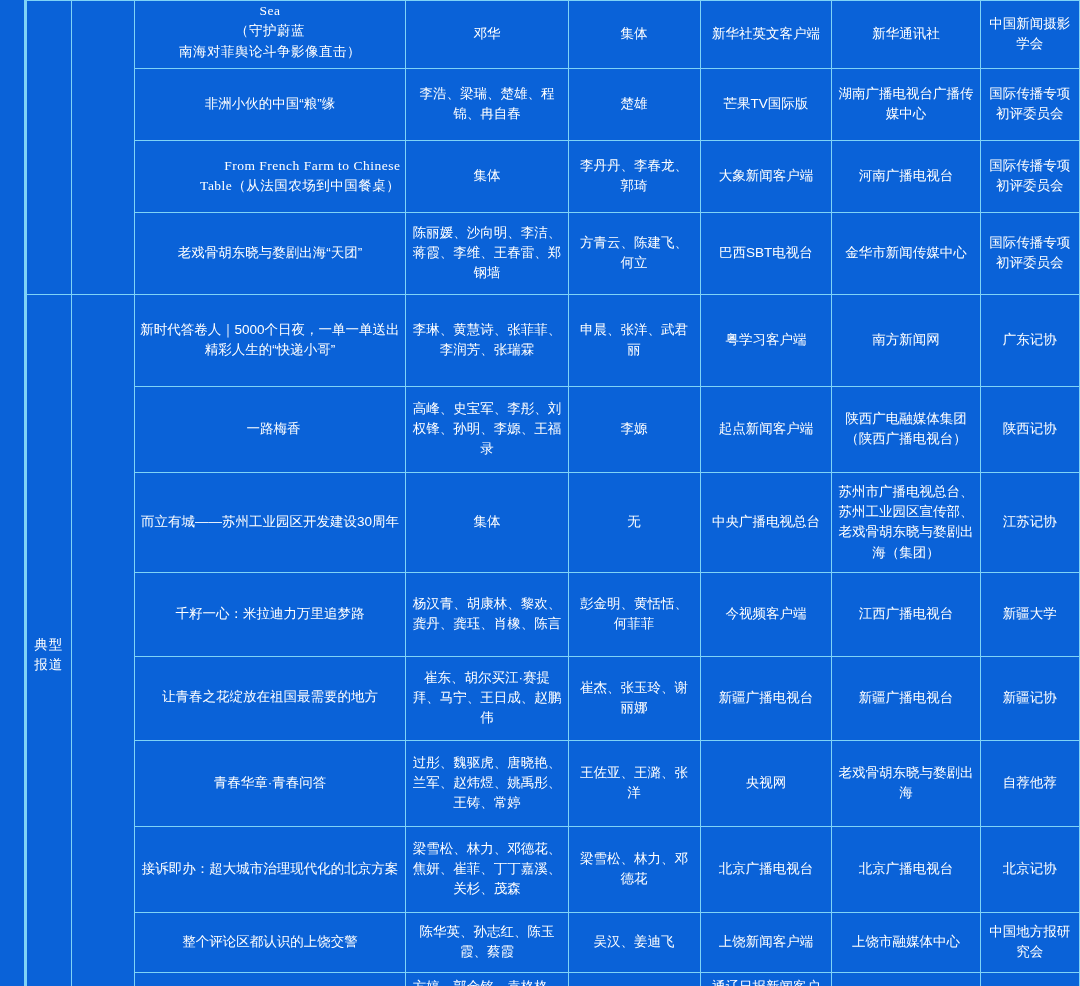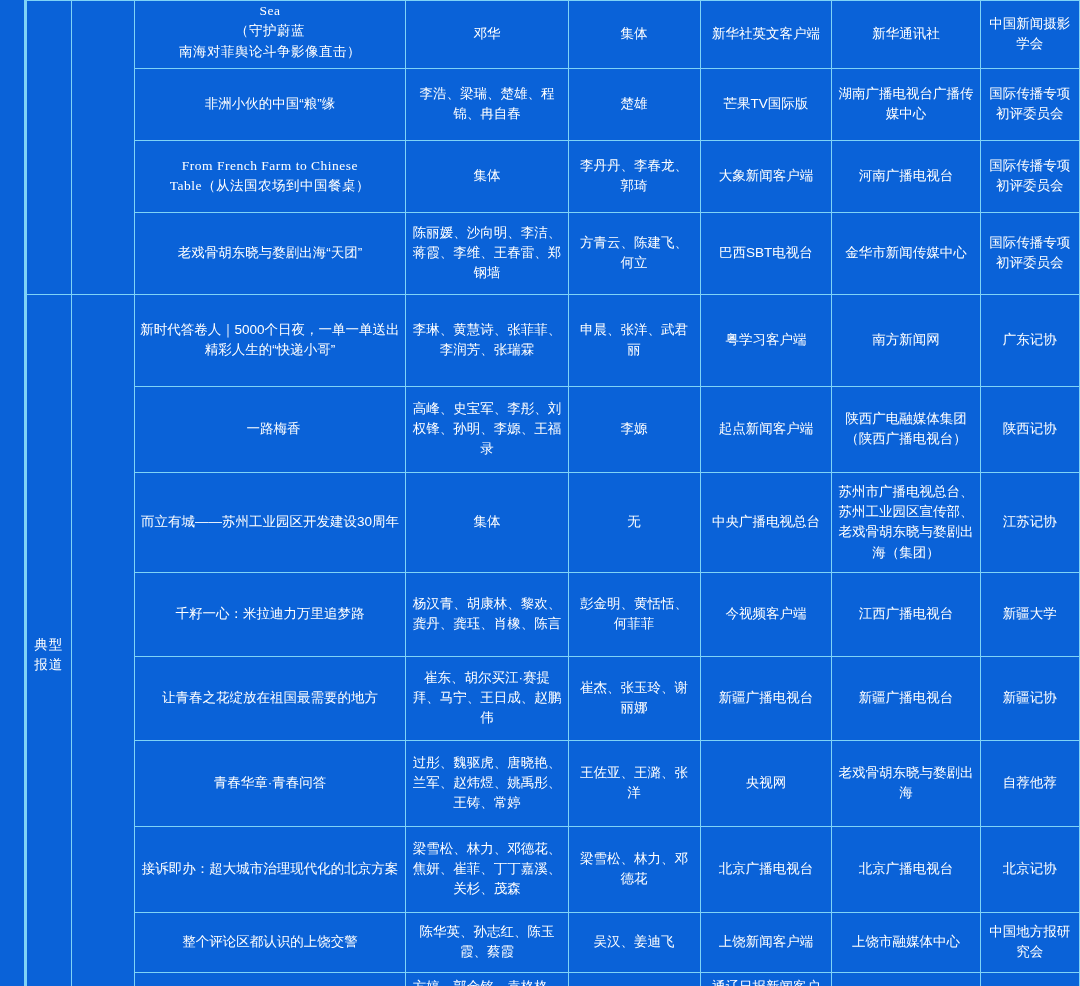--- a/index.html
+++ b/index.html
@@ -127,21 +127,21 @@
         <tr>
           <td class="title" style="height:72px;">非洲小伙的中国“粮”缘</td>
           <td>李浩、梁瑞、楚雄、程锦、冉自春</td>
           <td>楚雄</td>
           <td>芒果TV国际版</td>
           <td>湖南广播电视台广播传媒中心</td>
           <td>国际传播专项初评委员会</td>
         </tr>
 
         <tr>
-          <td class="title latin" style="height:72px;">
+          <td class="title latin" style="height:72px;text-align:right;">
             <div>From French Farm to Chinese</div>
             <div>Table（从法国农场到中国餐桌）</div>
           </td>
           <td>集体</td>
           <td>李丹丹、李春龙、郭琦</td>
           <td>大象新闻客户端</td>
           <td>河南广播电视台</td>
           <td>国际传播专项初评委员会</td>
         </tr>
 
@@ -186,21 +186,21 @@
         <tr>
           <td class="title" style="height:84px;">千籽一心：米拉迪力万里追梦路</td>
           <td>杨汉青、胡康林、黎欢、龚丹、龚珏、肖橡、陈言</td>
           <td>彭金明、黄恬恬、何菲菲</td>
           <td>今视频客户端</td>
           <td>江西广播电视台</td>
           <td>新疆大学</td>
         </tr>
 
         <tr>
-          <td class="title" style="height:84px;">让青春之花绽放在祖国最需要的地方</td>
+          <td class="title" style="height:84px;font-family:Liberation Mono, monospace;">让青春之花绽放在祖国最需要的地方</td>
           <td>崔东、胡尔买江·赛提拜、马宁、王日成、赵鹏伟</td>
           <td>崔杰、张玉玲、谢丽娜</td>
           <td>新疆广播电视台</td>
           <td>新疆广播电视台</td>
           <td>新疆记协</td>
         </tr>
 
         <tr>
           <td class="title" style="height:86px;">青春华章·青春问答</td>
           <td>过彤、魏驱虎、唐晓艳、兰军、赵炜煜、姚禹彤、王铸、常婷</td>

